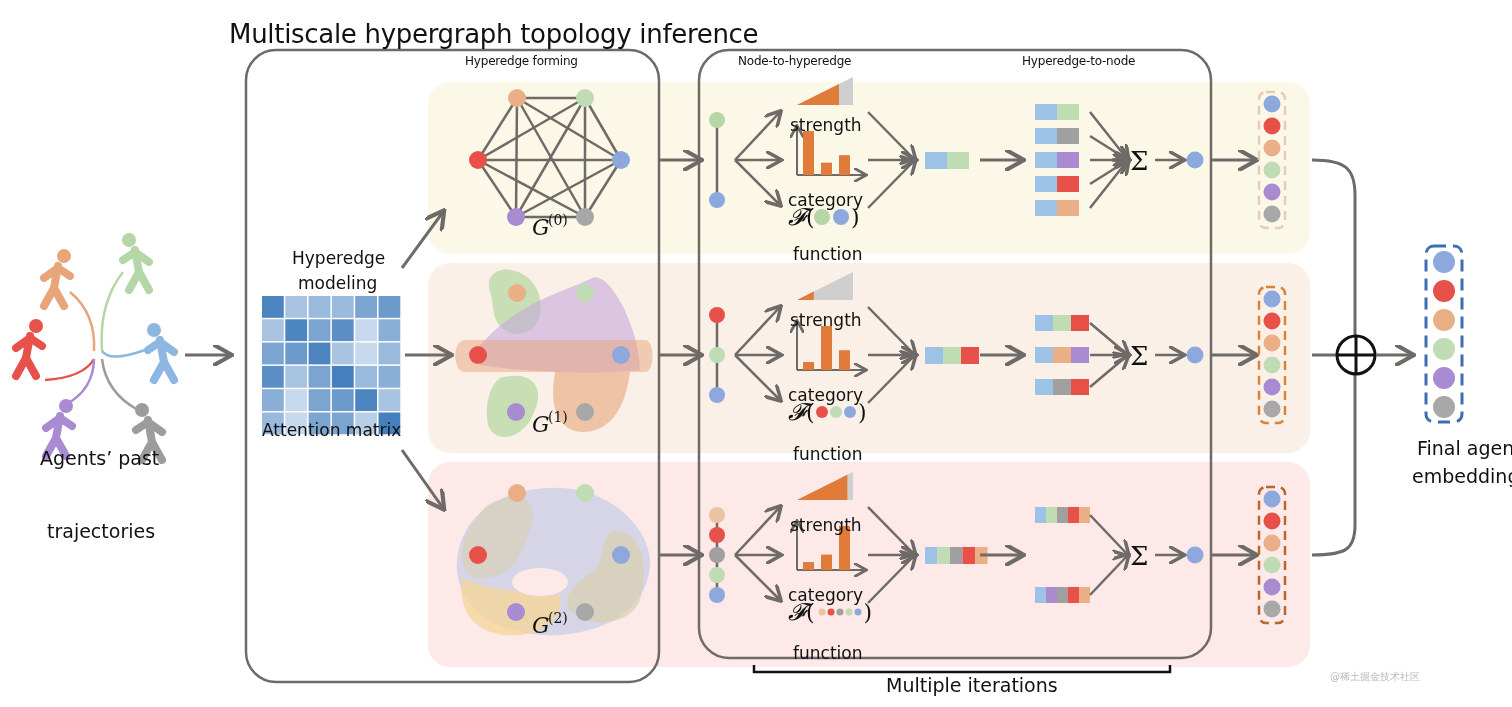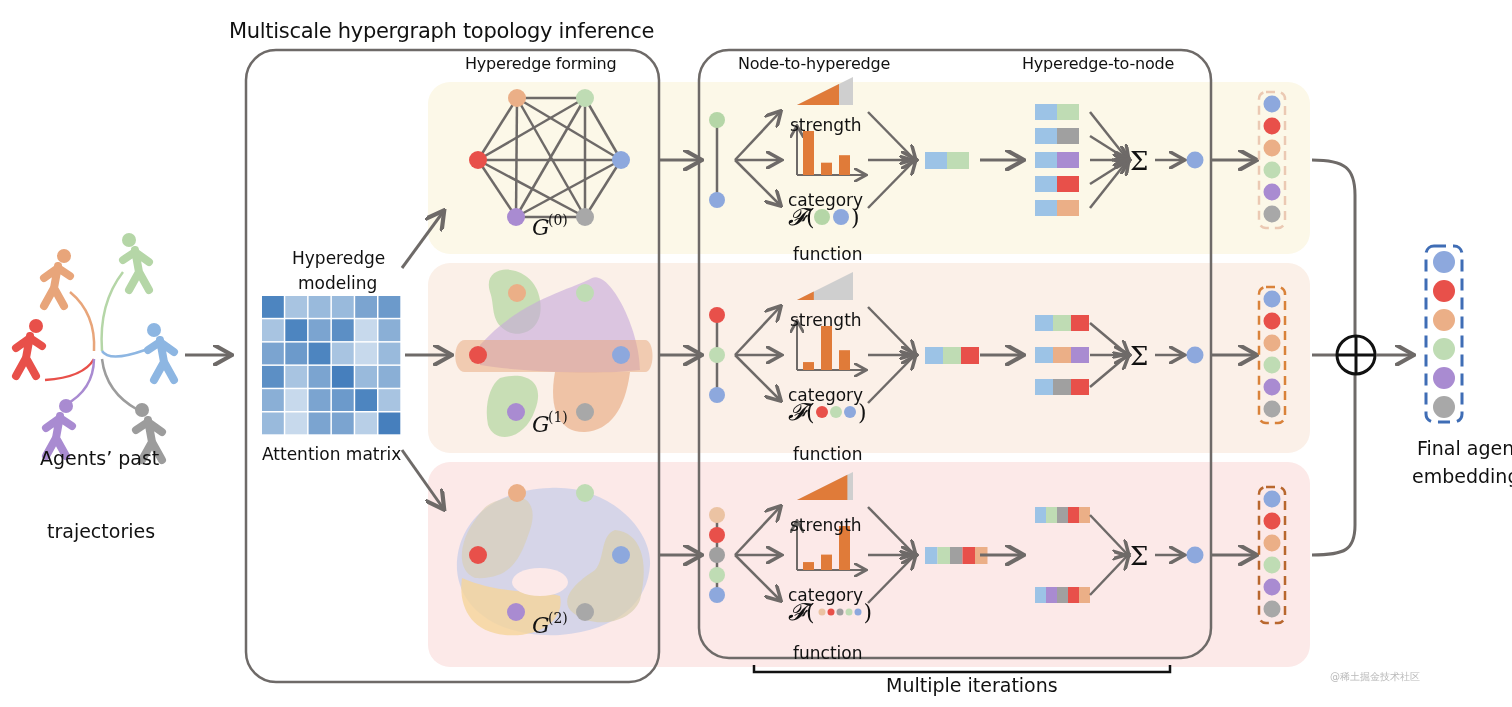--- a/index.html
+++ b/index.html
@@ -1,20 +1,20 @@
 <!DOCTYPE html>
 <html><head>
 <meta charset="utf-8">
 <style>
   html,body{margin:0;padding:0;background:#ffffff;}
   body{width:1512px;height:707px;overflow:hidden;position:relative;font-family:"DejaVu Sans",sans-serif;color:#111;}
   #stage{position:absolute;left:0;top:0;width:1512px;height:707px;}
   .lbl{position:absolute;white-space:nowrap;color:#111;}
-  .title{font-size:21px;letter-spacing:-0.3px;}
-  .sub{font-size:16px;letter-spacing:-0.2px;}
+  .title{font-size:26px;letter-spacing:-0.3px;}
+  .sub{font-size:12px;letter-spacing:-0.2px;}
   .small{font-size:17px;margin-top:12px;}
   .mid{font-size:19px;}
   .wm{font-size:10px;color:#b9b9b9;}
   svg text{font-family:"DejaVu Serif",serif;}
 </style>
 </head>
 <body>
 
 <div id="stage">
   <svg id="svg" width="1512" height="707" viewBox="0 0 1512 707" xmlns="http://www.w3.org/2000/svg">
@@ -332,21 +332,21 @@
   <div class="lbl sub" style="left:738px;top:54px;">Node-to-hyperedge</div>
   <div class="lbl sub" style="left:1022px;top:54px;">Hyperedge-to-node</div>
 
   
   <div class="lbl mid" style="left:40px;top:447px;">Agents’ past</div>
   <div class="lbl mid" style="left:47px;top:476px;margin-top:44px;">trajectories</div>
 
   
   <div class="lbl small" style="left:292px;top:236px;">Hyperedge</div>
   <div class="lbl small" style="left:298px;top:261px;">modeling</div>
-  <div class="lbl small" style="left:262px;top:432px;">Attention matrix</div>
+  <div class="lbl small" style="left:262px;top:408px;">Attention matrix</div>
 
   
   <div class="lbl small" style="left:790px;top:103px;">strength</div>
   <div class="lbl small" style="left:788px;top:178px;">category</div>
   <div class="lbl small" style="left:793px;top:232px;">function</div>
 
   <div class="lbl small" style="left:790px;top:298px;">strength</div>
   <div class="lbl small" style="left:788px;top:373px;">category</div>
   <div class="lbl small" style="left:793px;top:432px;">function</div>
 

